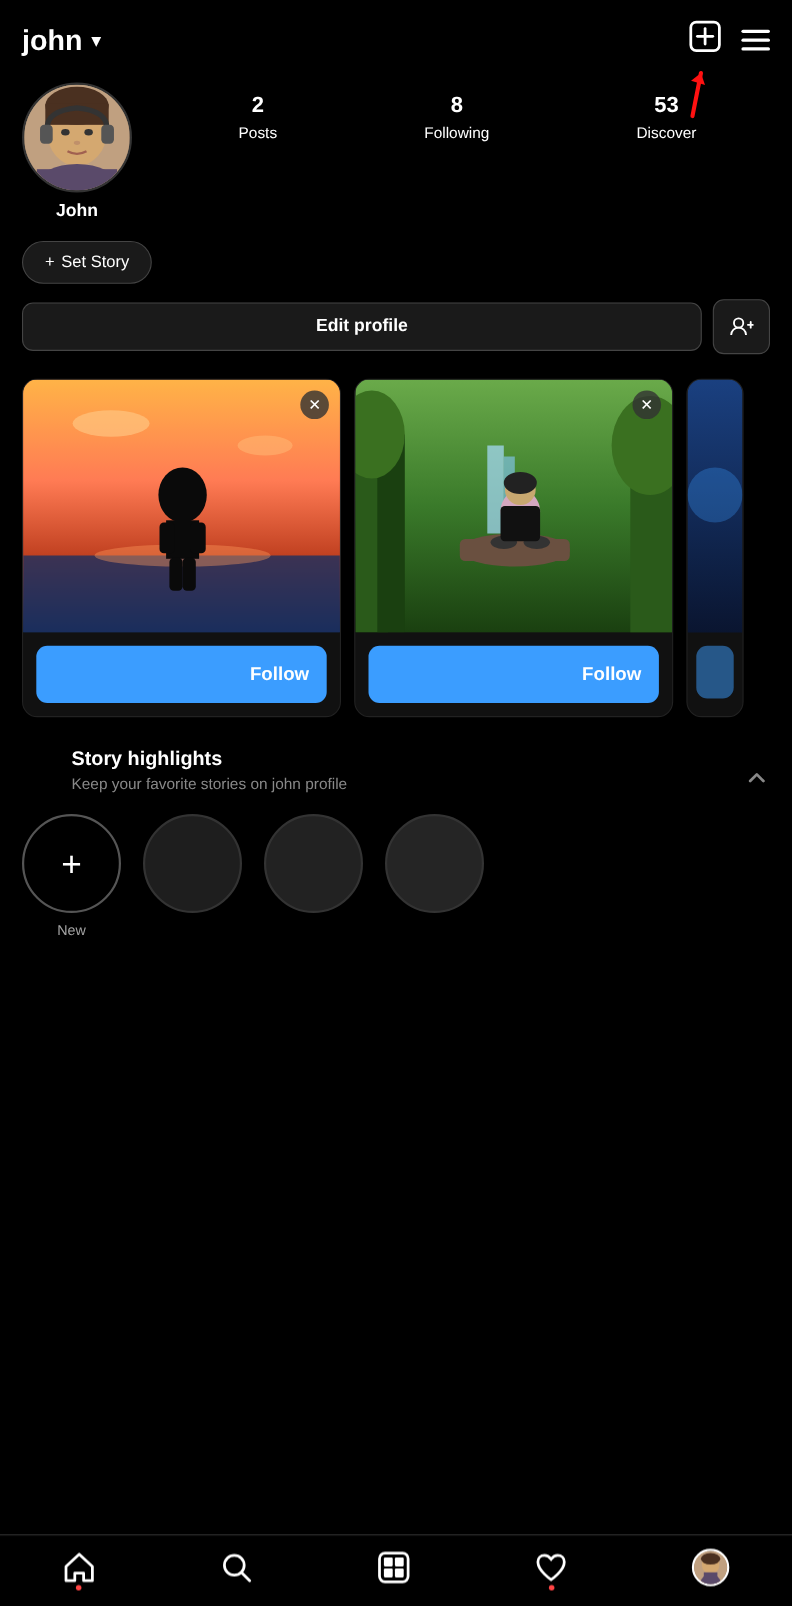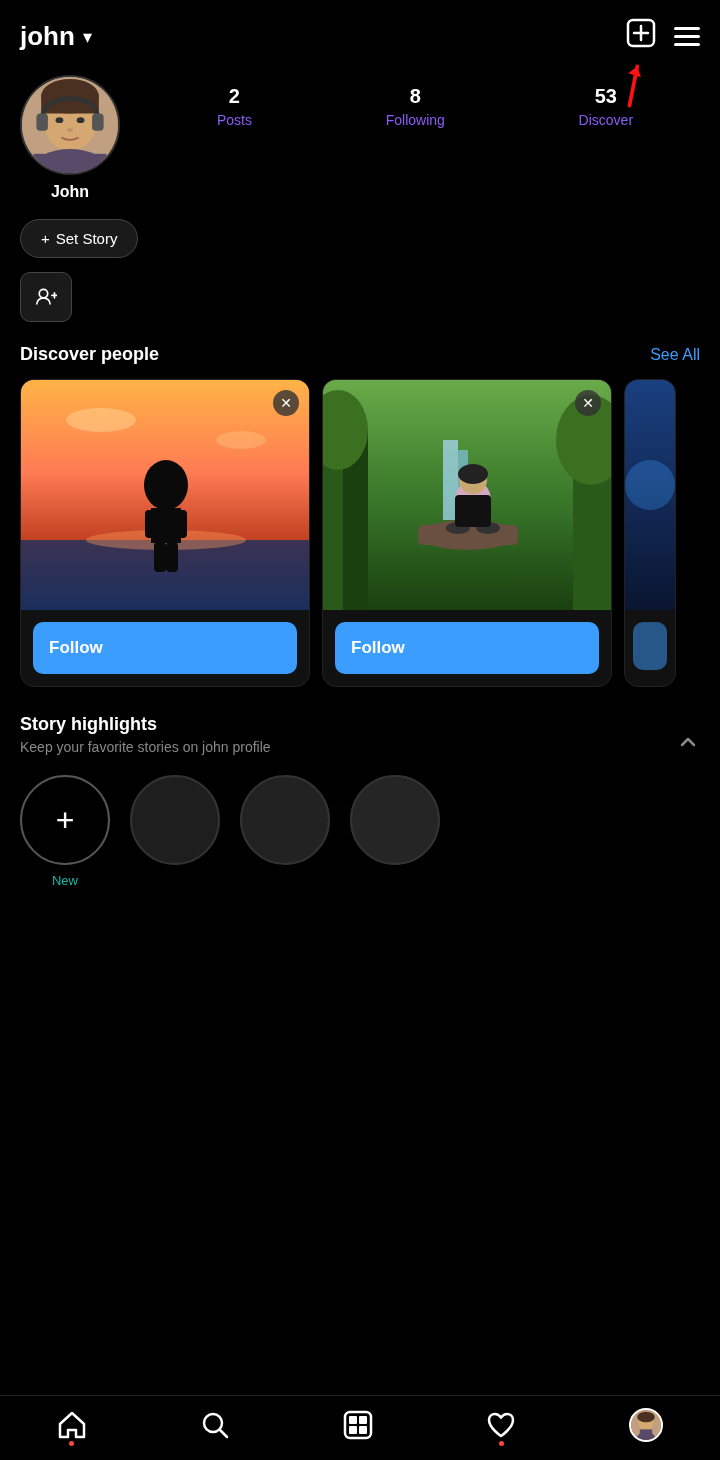--- a/index.html
+++ b/index.html
@@ -124,21 +124,21 @@
       align-items: center;
       gap: 4px;
     }
     .stat-number {
       font-size: 20px;
       font-weight: 700;
       color: #fff;
     }
     .stat-label {
       font-size: 14px;
-      color: #8b5cf6;
+      color: #ffffff;
     }
 
     
     .status-section {
       padding: 18px 20px 0 20px;
     }
     .set-status-btn {
       background: #1a1a1a;
       border: 1.5px solid #444;
       color: #fff;
@@ -265,40 +265,41 @@
       width: calc(100% - 24px);
       margin: 12px;
       background: #3b9dff;
       border: none;
       color: #fff;
       border-radius: 10px;
       padding: 16px;
       font-size: 17px;
       font-weight: 700;
       cursor: pointer;
-      text-align: left;
+      text-align: right;
     }
     .card-partial {
       min-width: 60px;
       background: #111;
       border-radius: 14px;
       border: 1px solid #222;
       overflow: hidden;
       display: flex;
       flex-direction: column;
     }
 
     
     .highlights-section {
       padding: 22px 20px 0 20px;
     }
     .highlights-header {
       display: flex;
       justify-content: space-between;
       align-items: center;
+      margin-left: 45px;
     }
     .highlights-title {
       font-size: 18px;
       font-weight: 700;
       color: #fff;
     }
     .highlights-subtitle {
       font-size: 14px;
       color: #888;
       margin-top: 4px;
@@ -335,21 +336,21 @@
       background: #000;
       border: 2px solid #555;
     }
     .highlight-plus {
       font-size: 32px;
       color: #fff;
       font-weight: 300;
     }
     .highlight-label {
       font-size: 13px;
-      color: #14b8a6;
+      color: #a3a3a3;
     }
 
     
     .bottom-nav {
       position: fixed;
       bottom: 0;
       left: 0;
       width: 720px;
       background: #000;
       border-top: 1px solid #222;
@@ -468,35 +469,32 @@
 </div>
 
 <div class="status-section">
   <button class="set-status-btn">
     <span>+</span>
     <span>Set Story</span>
   </button>
 </div>
 
 <div class="edit-profile-section">
+  <button class="edit-profile-btn">Edit profile</button>
   <button class="person-add-btn">
     <svg width="26" height="26" viewBox="0 0 26 26" fill="none">
       <circle cx="10" cy="9" r="5" stroke="white" stroke-width="2"></circle>
       <path d="M2,22 C2,17 6,14 10,14 C14,14 18,17 18,22" stroke="white" stroke-width="2" fill="none"></path>
       <line x1="20" y1="11" x2="26" y2="11" stroke="white" stroke-width="2" stroke-linecap="round"></line>
       <line x1="23" y1="8" x2="23" y2="14" stroke="white" stroke-width="2" stroke-linecap="round"></line>
     </svg>
   </button>
 </div>
 
 <div class="discover-section">
-  <div class="discover-header">
-    <span class="discover-title">Discover people</span>
-    <span class="see-all-link">See All</span>
-  </div>
 
   <div class="discover-cards">
 
     <div class="discover-card">
       <div class="discover-card-img">
         <div class="card1-bg">
 
           <svg width="290" height="230" viewBox="0 0 290 230" style="position:absolute;top:0;left:0;">
             <defs>
               <linearGradient id="sky1" x1="0%" y1="0%" x2="0%" y2="100%">

